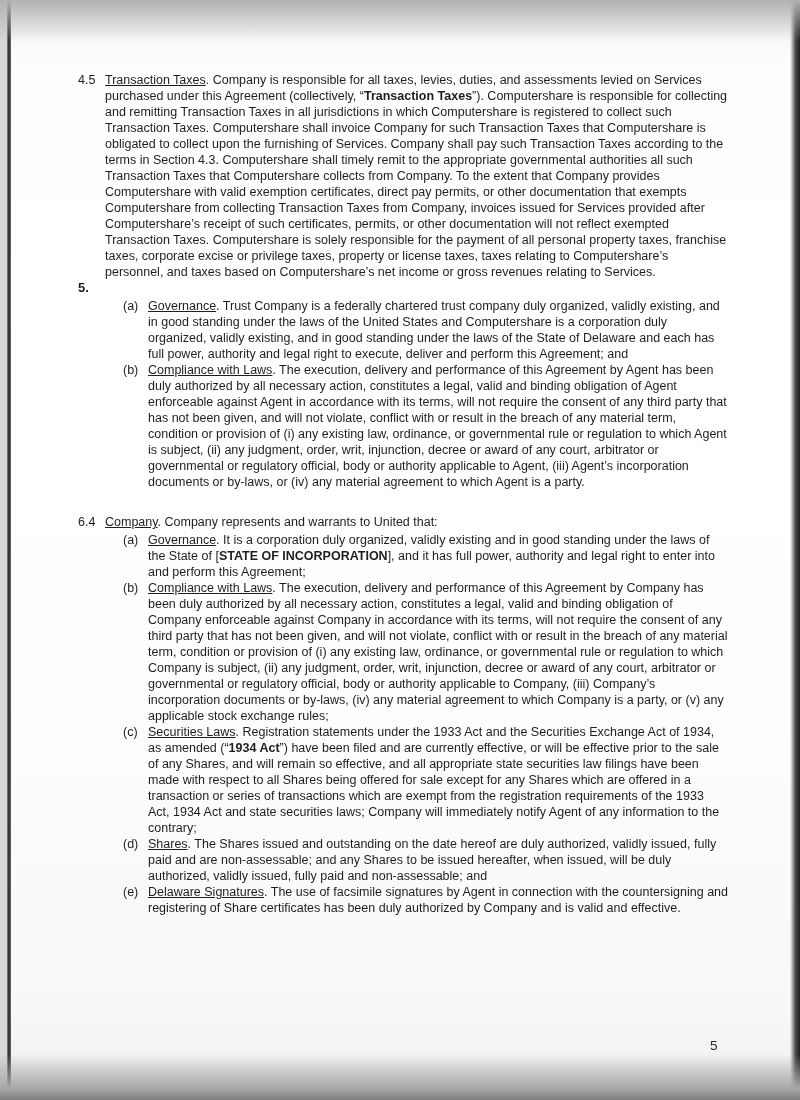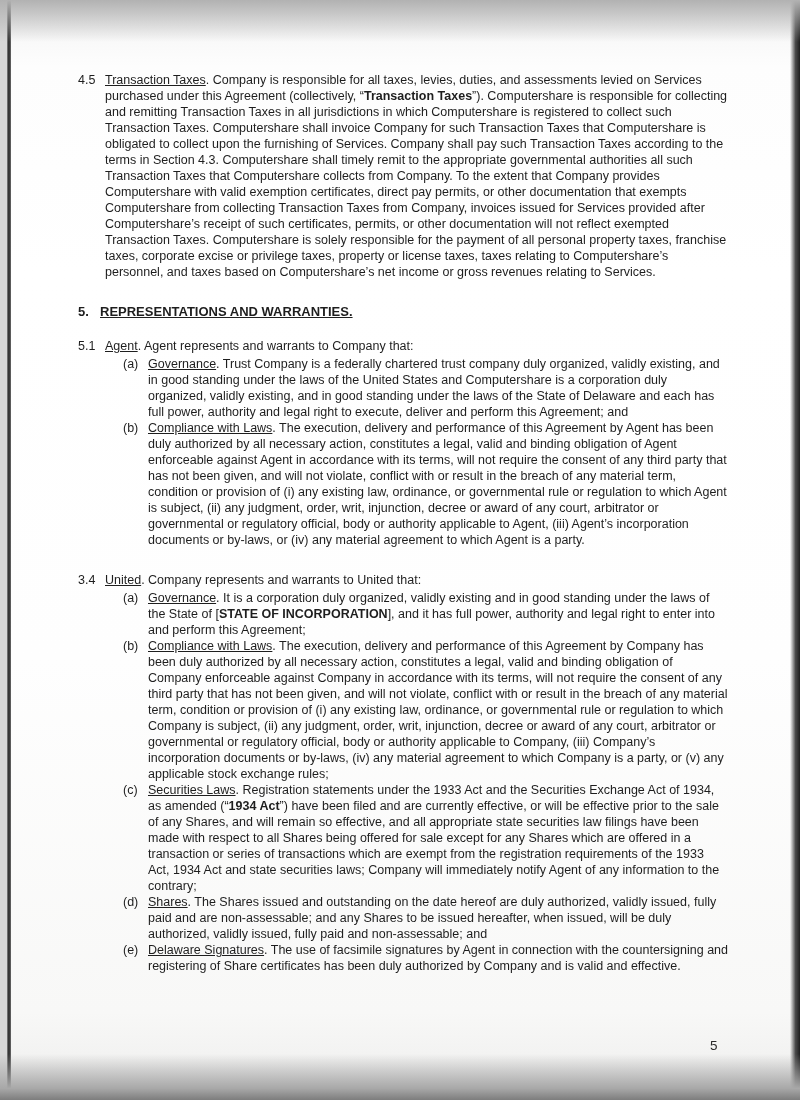--- a/index.html
+++ b/index.html
@@ -46,21 +46,21 @@
     line-height: 16px;
     text-align: left;
   }
   .para { position: relative; padding-left: 27px; }
   .para .num { position: absolute; left: 0; top: 0; }
   .s5head { padding-left: 22px; font-size: 13px; }
   .item { position: relative; margin-left: 45px; padding-left: 25px; }
   .item .label { position: absolute; left: 0; top: 0; }
   .u { text-decoration: underline; }
   .b { font-weight: bold; }
-  .p45 { margin-bottom: 24px; }
+  .p45 { margin-bottom: 0; }
   .s5head { margin-bottom: 18px; }
   .s51 { margin-bottom: 2px; }
   .s52 { margin-top: 24px; margin-bottom: 2px; }
   .page-num {
     position: absolute;
     left: 710px;
     top: 1038px;
     font-size: 13.5px;
     color: #2a2a2a;
   }
@@ -76,37 +76,34 @@
   <div class="edge-top-shade"></div>
   <div class="edge-bottom-shade"></div>
 
   <div class="content">
 
     <div class="para p45">
       <span class="num">4.5</span><span class="u">Transaction Taxes</span><span>. Company is responsible for all taxes, levies, duties, and assessments levied on Services purchased under this Agreement (collectively, “</span><span class="b">Transaction Taxes</span><span>”). Computershare is responsible for collecting and remitting Transaction Taxes in all jurisdictions in which Computershare is registered to collect such Transaction Taxes. Computershare shall invoice Company for such Transaction Taxes that Computershare is obligated to collect upon the furnishing of Services. Company shall pay such Transaction Taxes according to the terms in Section 4.3. Computershare shall timely remit to the appropriate governmental authorities all such Transaction Taxes that Computershare collects from Company. To the extent that Company provides Computershare with valid exemption certificates, direct pay permits, or other documentation that exempts Computershare from collecting Transaction Taxes from Company, invoices issued for Services provided after Computershare’s receipt of such certificates, permits, or other documentation will not reflect exempted Transaction Taxes. Computershare is solely responsible for the payment of all personal property taxes, franchise taxes, corporate excise or privilege taxes, property or license taxes, taxes relating to Computershare’s personnel, and taxes based on Computershare’s net income or gross revenues relating to Services.</span>
     </div>
 
     <div class="para s5head">
-      <span class="num b">5.</span><span class="b u">REPRESENTATIONS AND WARRANTIES.</span>
+      <span class="num b">5.</span>
     </div>
 
-    <div class="para s51">
-      <span class="num">5.1</span><span class="u">Agent</span><span>. Agent represents and warrants to Company that:</span>
-    </div>
 
     <div class="item">
       <span class="label">(a)</span><span class="u">Governance</span><span>. Trust Company is a federally chartered trust company duly organized, validly existing, and in good standing under the laws of the United States and Computershare is a corporation duly organized, validly existing, and in good standing under the laws of the State of Delaware and each has full power, authority and legal right to execute, deliver and perform this Agreement; and</span>
     </div>
 
     <div class="item">
       <span class="label">(b)</span><span class="u">Compliance with Laws</span><span>. The execution, delivery and performance of this Agreement by Agent has been duly authorized by all necessary action, constitutes a legal, valid and binding obligation of Agent enforceable against Agent in accordance with its terms, will not require the consent of any third party that has not been given, and will not violate, conflict with or result in the breach of any material term, condition or provision of (i) any existing law, ordinance, or governmental rule or regulation to which Agent is subject, (ii) any judgment, order, writ, injunction, decree or award of any court, arbitrator or governmental or regulatory official, body or authority applicable to Agent, (iii) Agent’s incorporation documents or by-laws, or (iv) any material agreement to which Agent is a party.</span>
     </div>
 
     <div class="para s52">
-      <span class="num">3.4</span><span class="u">United</span><span>. Company represents and warrants to United that:</span>
+      <span class="num">6.4</span><span class="u">Company</span><span>. Company represents and warrants to United that:</span>
     </div>
 
     <div class="item">
       <span class="label">(a)</span><span class="u">Governance</span><span>. It is a corporation duly organized, validly existing and in good standing under the laws of the State of [</span><span class="b">STATE OF INCORPORATION</span><span>], and it has full power, authority and legal right to enter into and perform this Agreement;</span>
     </div>
 
     <div class="item">
       <span class="label">(b)</span><span class="u">Compliance with Laws</span><span>. The execution, delivery and performance of this Agreement by Company has been duly authorized by all necessary action, constitutes a legal, valid and binding obligation of Company enforceable against Company in accordance with its terms, will not require the consent of any third party that has not been given, and will not violate, conflict with or result in the breach of any material term, condition or provision of (i) any existing law, ordinance, or governmental rule or regulation to which Company is subject, (ii) any judgment, order, writ, injunction, decree or award of any court, arbitrator or governmental or regulatory official, body or authority applicable to Company, (iii) Company’s incorporation documents or by-laws, (iv) any material agreement to which Company is a party, or (v) any applicable stock exchange rules;</span>
     </div>
 

